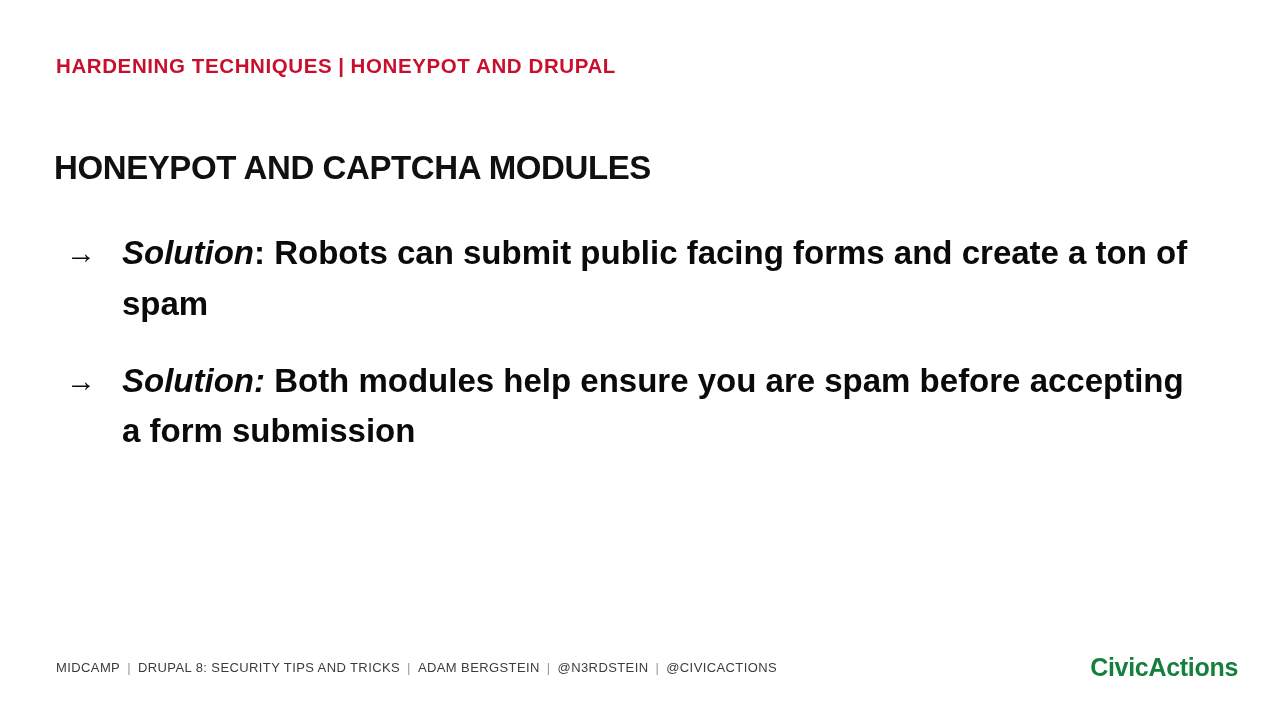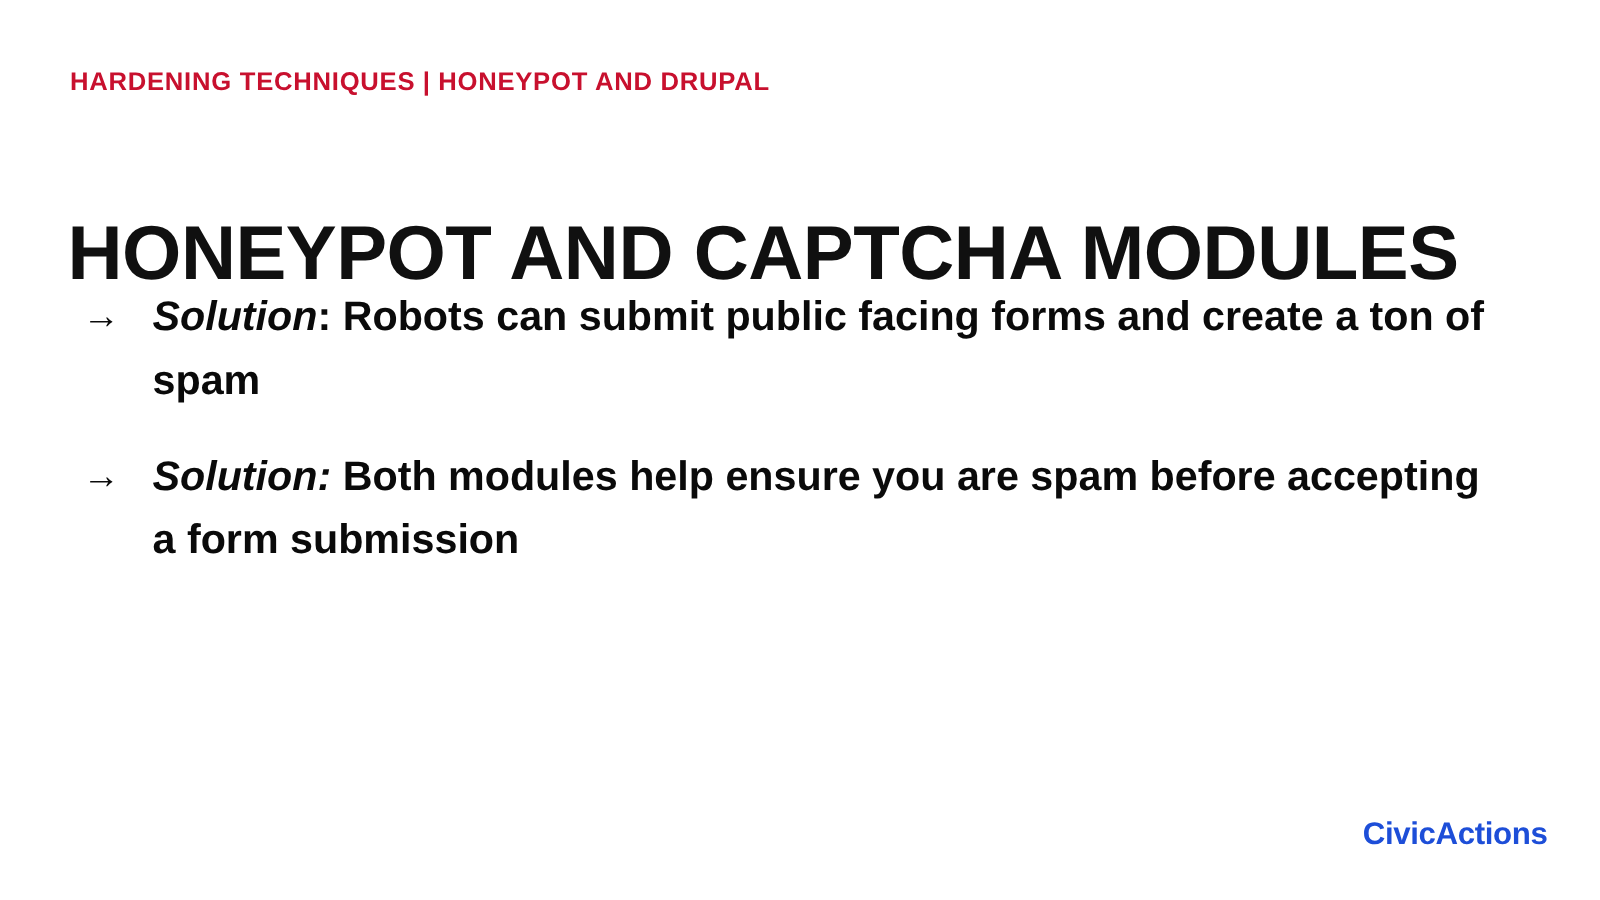--- a/index.html
+++ b/index.html
@@ -42,21 +42,21 @@
   .kicker .sep {
     color: #c8102e;
     padding: 0 6px;
   }
 
   
   .title {
     position: absolute;
     left: 54px;
     top: 128px;
-    font-size: 61px;
+    font-size: 33px;
     font-weight: bold;
     color: #101010;
     letter-spacing: -0.4px;
     line-height: 1.1;
     white-space: nowrap;
   }
 
   
   .bullets {
     position: absolute;
@@ -101,21 +101,21 @@
     color: #9a9a9a;
     padding: 0 7px;
   }
 
   .brand {
     position: absolute;
     right: 42px;
     bottom: 38px;
     font-size: 25px;
     font-weight: bold;
-    color: #1d4ed8;
+    color: #15803d;
     letter-spacing: -0.3px;
     text-align: center;
   }
 </style>
 </head>
 <body>
 
 <div class="slide">
 
 
@@ -132,16 +132,19 @@
       <span class="lead">Solution</span><span>:</span><span> Robots can submit public facing forms and create a ton of spam</span>
     </div>
 
     <div class="bullet">
       <span class="arrow">→</span>
       <span class="lead">Solution:</span><span></span><span> Both modules help ensure you are spam before accepting a form submission</span>
     </div>
 
   </div>
 
+  <div class="footer">
+    <span>MIDCAMP</span><span class="fsep">|</span><span>DRUPAL 8: SECURITY TIPS AND TRICKS</span><span class="fsep">|</span><span>ADAM BERGSTEIN</span><span class="fsep">|</span><span>@N3RDSTEIN</span><span class="fsep">|</span><span>@CIVICACTIONS</span>
+  </div>
 
   <div class="brand">CivicActions</div>
 
 </div>
 
 </body></html>

